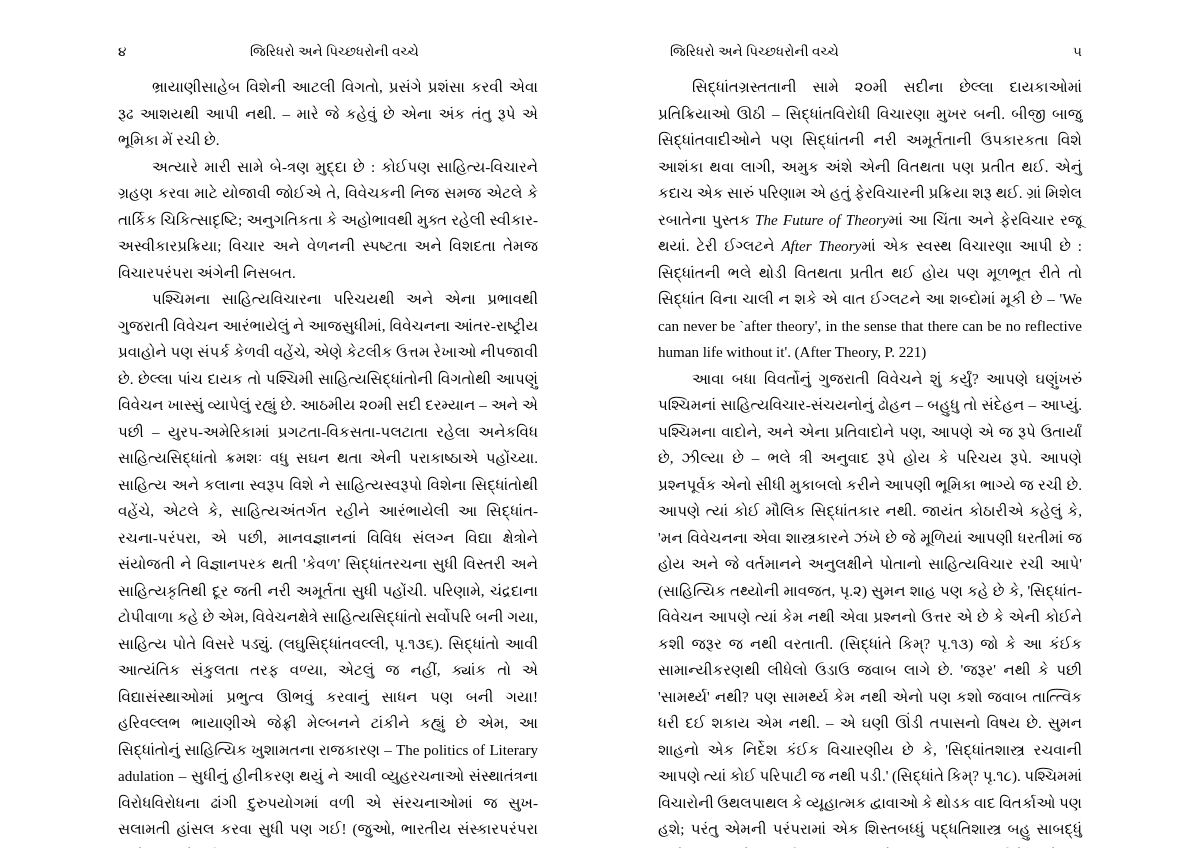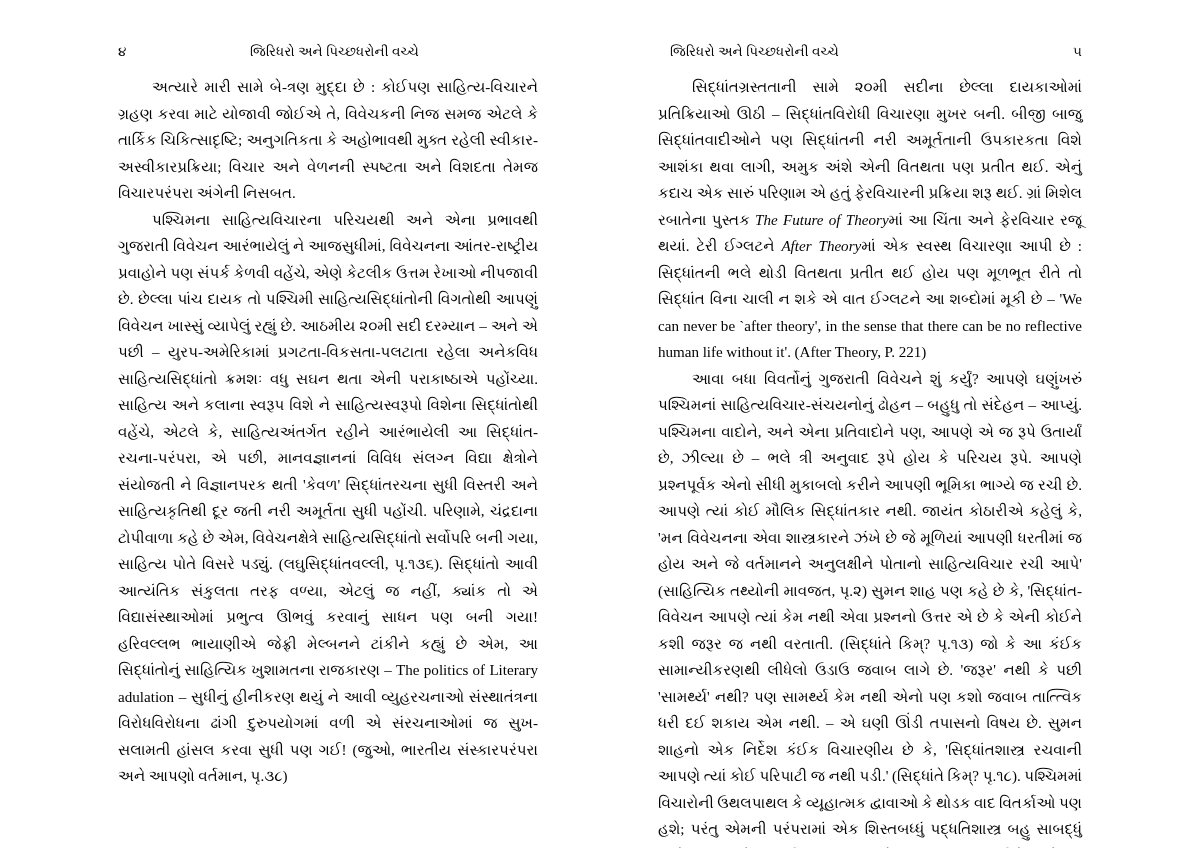--- a/index.html
+++ b/index.html
@@ -75,20 +75,21 @@
 <body>
 
 <div class="book-spread">
 
   <div class="page page-left">
     <div class="running-head">
       <span class="rh-folio">૪</span>
       <span class="rh-title">જિરિધરો અને પિચ્છધરોની વચ્ચે</span>
     </div>
     <div class="body-text">
+      <p>ભ્રાયાણીસાહેબ વિશેની આટલી વિગતો, પ્રસંગે પ્રશંસા કરવી એવા રૂઢ આશયથી આપી નથી. – મારે જે કહેવું છે એના અંક તંતુ રૂપે એ ભૂમિકા મેં રચી છે.</p>
       <p>અત્યારે મારી સામે બે-ત્રણ મુદ્દા છે : કોઈપણ સાહિત્ય-વિચારને ગ્રહણ કરવા માટે યોજાવી જોઈએ તે, વિવેચકની નિજ સમજ એટલે કે તાર્કિક ચિકિત્સાદૃષ્ટિ; અનુગતિકતા કે અહોભાવથી મુક્ત રહેલી સ્વીકાર-અસ્વીકારપ્રક્રિયા; વિચાર અને વેળનની સ્પષ્ટતા અને વિશદતા તેમજ વિચારપરંપરા અંગેની નિસબત.</p>
       <p>પશ્ચિમના સાહિત્યવિચારના પરિચયથી અને એના પ્રભાવથી ગુજરાતી વિવેચન આરંભાયેલું ને આજસુધીમાં, વિવેચનના આંતર-રાષ્ટ્રીય પ્રવાહોને પણ સંપર્ક કેળવી વહેંચે, એણે કેટલીક ઉત્તમ રેખાઓ નીપજાવી છે. છેલ્લા પાંચ દાયક તો પશ્ચિમી સાહિત્યસિદ્ધાંતોની વિગતોથી આપણું વિવેચન ખાસ્સું વ્યાપેલું રહ્યું છે. આઠમીય ૨૦મી સદી દરમ્યાન – અને એ પછી – યુરપ-અમેરિકામાં પ્રગટતા-વિકસતા-પલટાતા રહેલા અનેકવિધ સાહિત્યસિદ્ધાંતો ક્રમશઃ વધુ સઘન થતા એની પરાકાષ્ઠાએ પહોંચ્યા. સાહિત્ય અને કલાના સ્વરૂપ વિશે ને સાહિત્યસ્વરૂપો વિશેના સિદ્ધાંતોથી વહેંચે, એટલે કે, સાહિત્યઅંતર્ગત રહીને આરંભાયેલી આ સિદ્ધાંત-રચના-પરંપરા, એ પછી, માનવજ્ઞાનનાં વિવિધ સંલગ્ન વિદ્યા ક્ષેત્રોને સંયોજતી ને વિજ્ઞાનપરક થતી 'કેવળ' સિદ્ધાંતરચના સુધી વિસ્તરી અને સાહિત્યકૃતિથી દૂર જતી નરી અમૂર્તતા સુધી પહોંચી. પરિણામે, ચંદ્રદાના ટોપીવાળા કહે છે એમ, વિવેચનક્ષેત્રે સાહિત્યસિદ્ધાંતો સર્વોપરિ બની ગયા, સાહિત્ય પોતે વિસરે પડ્યું. (લઘુસિદ્ધાંતવલ્લી, પૃ.૧૩૬). સિદ્ધાંતો આવી આત્યંતિક સંકુલતા તરફ વળ્યા, એટલું જ નહીં, ક્યાંક તો એ વિદ્યાસંસ્થાઓમાં પ્રભુત્વ ઊભવું કરવાનું સાધન પણ બની ગયા! હરિવલ્લભ ભાયાણીએ જેફ્રી મેલ્બનને ટાંકીને કહ્યું છે એમ, આ સિદ્ધાંતોનું સાહિત્યિક ખુશામતના રાજકારણ – The politics of Literary adulation – સુધીનું હીનીકરણ થયું ને આવી વ્યુહરચનાઓ સંસ્થાતંત્રના વિરોધવિરોધના ઢાંગી દુરુપયોગમાં વળી એ સંરચનાઓમાં જ સુખ-સલામતી હાંસલ કરવા સુધી પણ ગઈ! (જુઓ, ભારતીય સંસ્કારપરંપરા અને આપણો વર્તમાન, પૃ.૩૮)</p>
 
     </div>
   </div>
 
   <div class="page page-right">
     <div class="running-head">
       <span class="rh-title">જિરિધરો અને પિચ્છધરોની વચ્ચે</span>
       <span class="rh-folio">૫</span>

